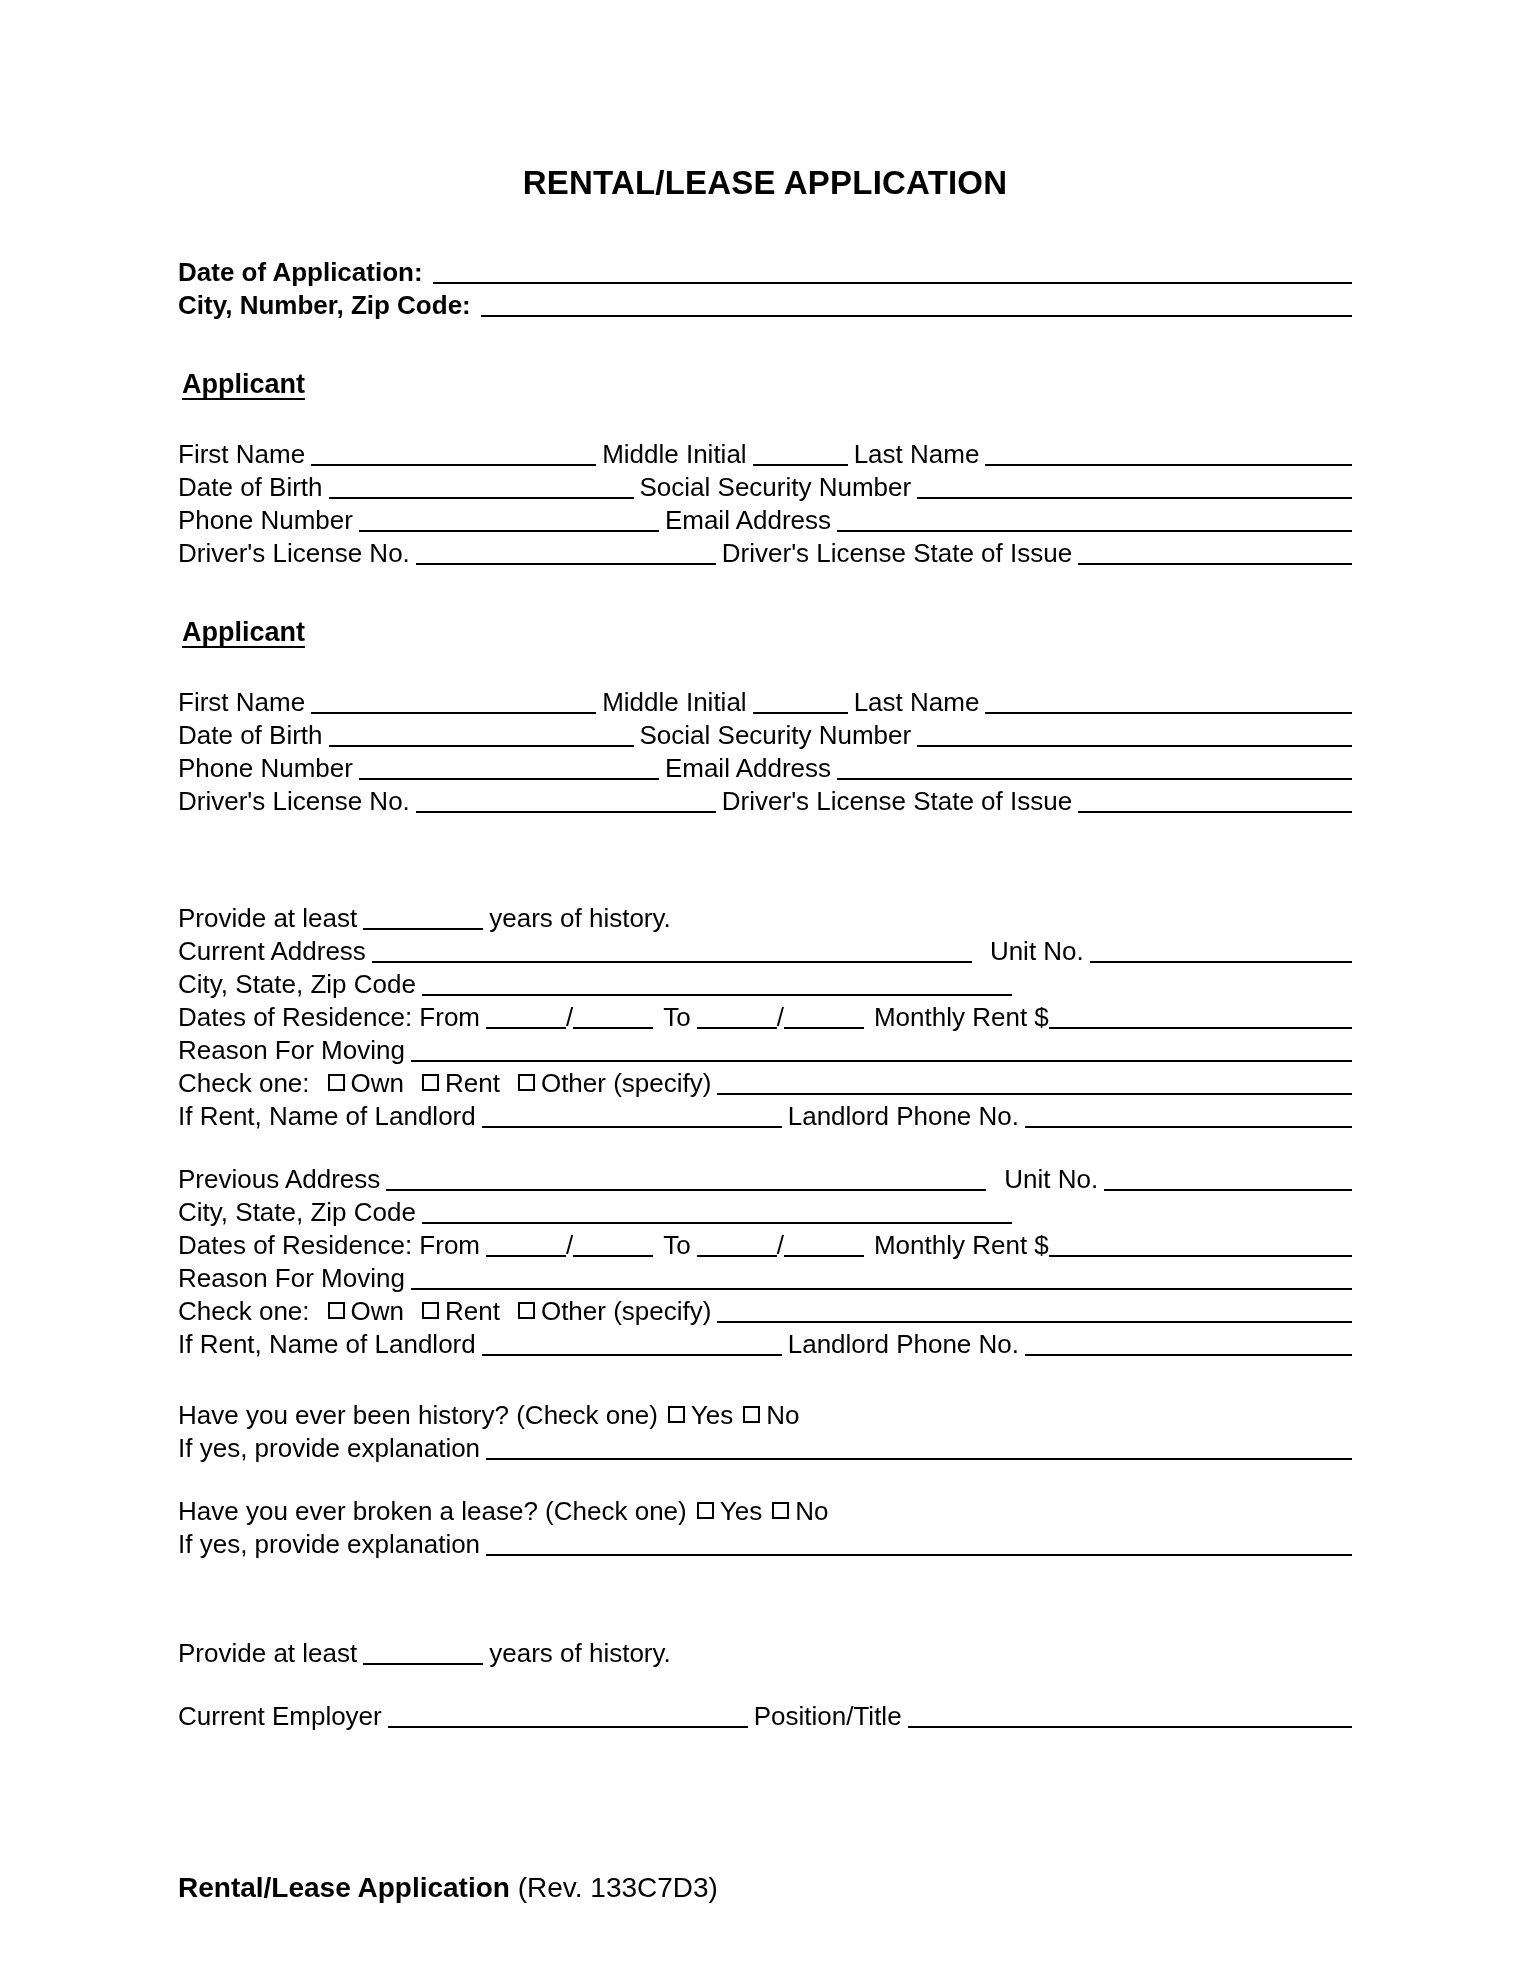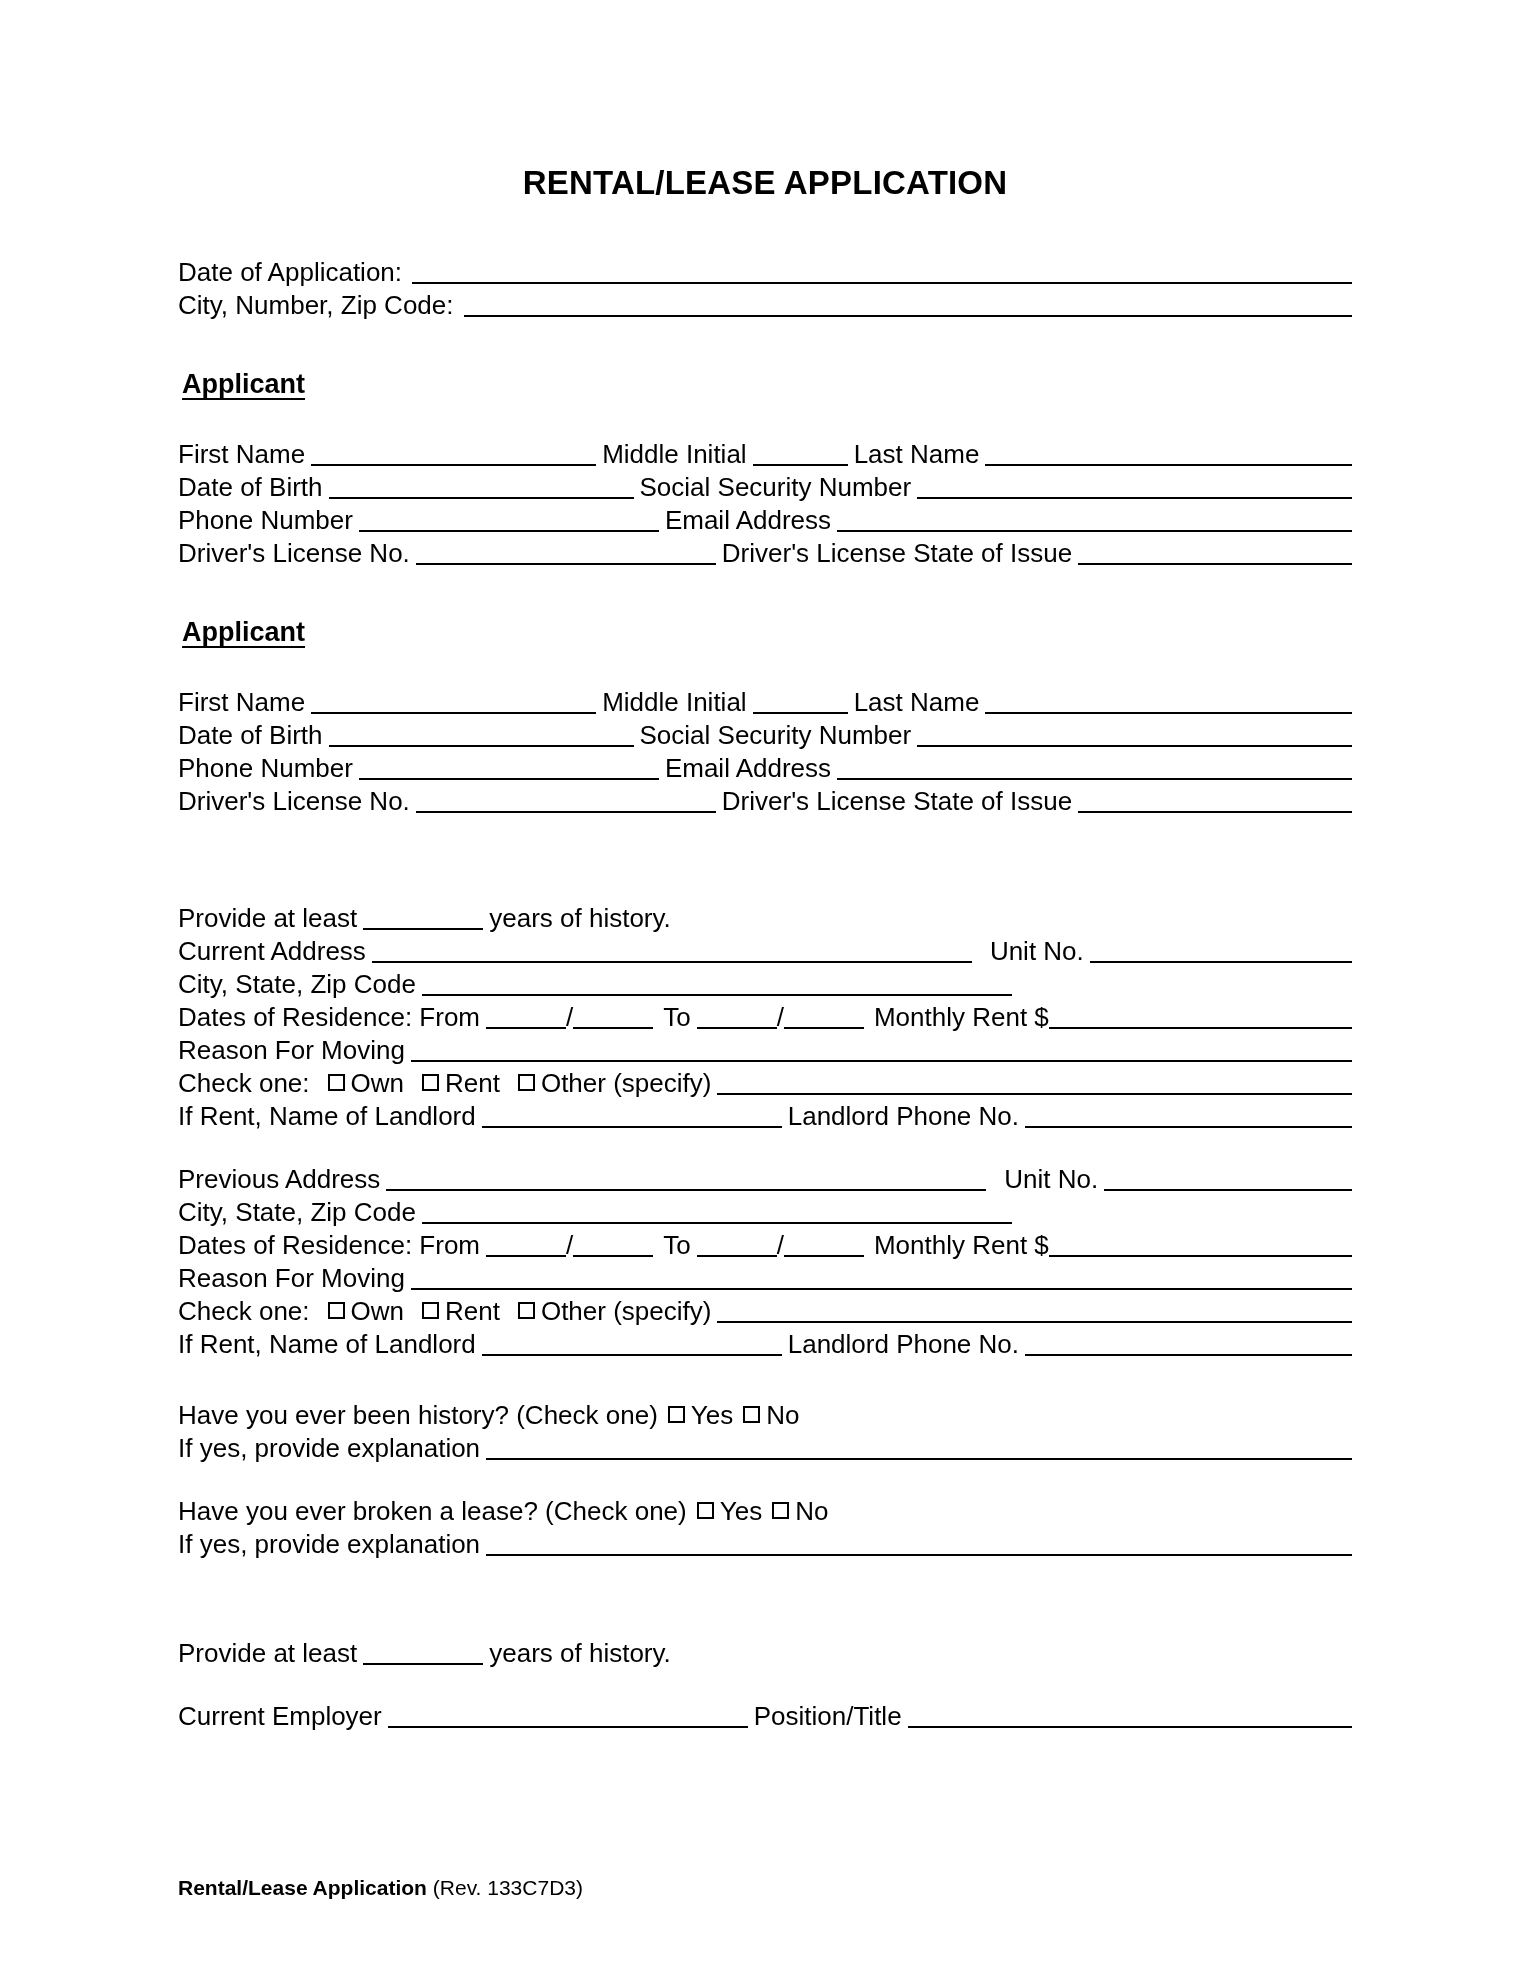--- a/index.html
+++ b/index.html
@@ -33,21 +33,21 @@
 
   
   .row {
     display: flex;
     align-items: baseline;
     font-size: 26px;
     line-height: 33px;
     white-space: nowrap;
     width: 100%;
   }
-  .row.bold { font-weight: normal; }
+  .row.bold { font-weight: bold; }
 
   .lbl {
     flex: 0 0 auto;
     white-space: pre;
   }
 
   
   .rule {
     flex: 0 0 auto;
     border-bottom: 2px solid #000;
@@ -87,21 +87,21 @@
     margin: 0 6px 0 0;
     position: relative;
     top: -1px;
     vertical-align: baseline;
   }
 
   .footer {
     position: absolute;
     left: 178px;
     bottom: 78px;
-    font-size: 21px;
+    font-size: 28px;
     line-height: 28px;
     white-space: nowrap;
   }
   .footer .fb { font-weight: bold; }
   .footer .fr { font-weight: normal; }
 </style>
 </head>
 <body>
 
 <div class="page">

